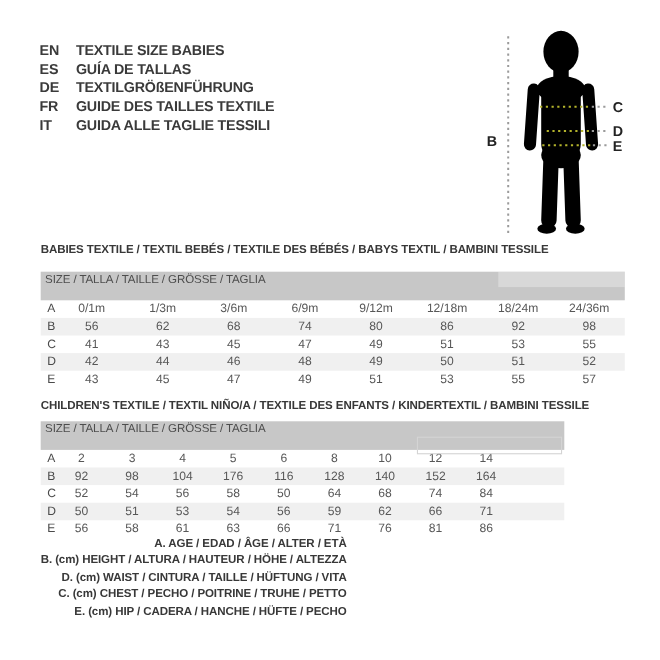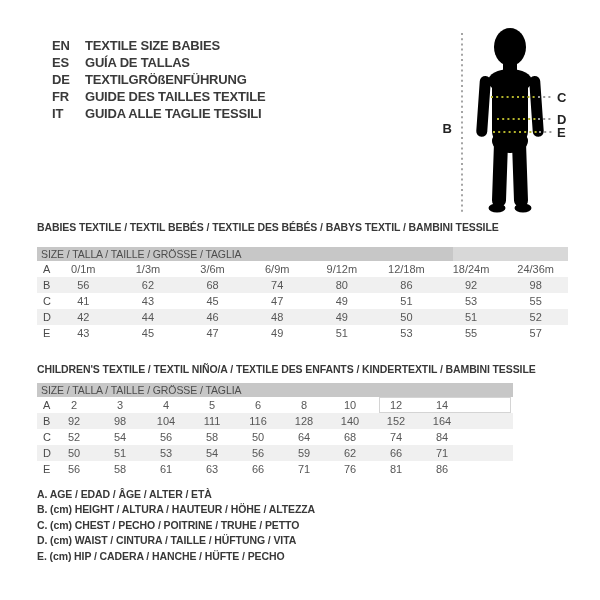--- a/index.html
+++ b/index.html
@@ -4,50 +4,50 @@
 <style>
   :root{
     --bar:#c7c7c7; --stripe:#f0f0f0; --txt:#3a3a3a; --cell:#575757;
     --sil:#000000; --dgray:#9b9b9b; --olive:#b3b32b; --hl-border:#d4d4d4;
   }
   *{margin:0;padding:0;box-sizing:border-box;}
   html,body{width:600px;height:600px;background:#ffffff;overflow:hidden;}
   body{font-family:"Liberation Sans", sans-serif;color:var(--txt);position:relative;}
 
   
-  .lang-list{position:absolute;left:52px;top:37px;}
+  .lang-list{position:absolute;left:36px;top:37px;}
   .lang-row{display:flex;font-weight:bold;font-size:13px;line-height:17px;letter-spacing:-0.2px;}
   .lang-code{width:33px;flex:0 0 33px;}
 
   
   .figure{position:absolute;left:430px;top:10px;width:170px;height:210px;}
   .fig-label{font-family:"Liberation Sans",sans-serif;font-size:13px;font-weight:bold;fill:#232323;}
 
   
   .section-heading{position:absolute;left:37px;font-weight:bold;font-size:10.5px;letter-spacing:-0.1px;color:#383838;white-space:nowrap;}
   .heading-babies{top:221px;}
   .heading-children{top:363px;text-align:center;}
 
   
   .size-table{position:absolute;left:37px;}
   .babies-table{top:247px;width:531px;}
   .children-table{top:383px;width:476px;}
-  .size-bar{position:relative;height:14px;line-height:14px;background:var(--bar);
+  .size-bar{position:relative;height:26px;line-height:14px;background:var(--bar);
     font-size:10.5px;color:#4d4d4d;padding-left:4px;letter-spacing:-0.1px;white-space:nowrap;}
   .bar-overlay{position:absolute;right:0;top:0;width:115px;height:14px;background:rgba(255,255,255,0.3);}
   .t-row{display:flex;height:16px;line-height:16px;font-size:11px;color:var(--cell);position:relative;}
   .t-row.striped{background:var(--stripe);}
   .children-table .t-row{padding-right:48px;}
   .t-label{flex:0 0 14px;padding-left:6px;color:#4a4a4a;}
   .t-cell{flex:1 1 0;text-align:center;}
   .hl-box{position:absolute;left:342px;top:14px;width:132px;height:16px;
     border:1px solid var(--hl-border);background:transparent;pointer-events:none;}
 
   
-  .legend{position:absolute;left:37px;top:487px;}
+  .legend{position:absolute;left:37px;top:487px;text-align:right;}
   .legend-line{font-weight:bold;font-size:10.5px;line-height:15.4px;letter-spacing:-0.1px;color:#383838;white-space:nowrap;}
 </style>
 </head>
 <body>
 
 <div class="lang-list">
     <div class="lang-row">
       <span class="lang-code">EN</span>
       <span class="lang-title">TEXTILE SIZE BABIES</span>
     </div>
@@ -173,21 +173,21 @@
       <span class="t-cell">8</span>
       <span class="t-cell">10</span>
       <span class="t-cell">12</span>
       <span class="t-cell">14</span>
     </div>
     <div class="t-row striped">
       <span class="t-label">B</span>
       <span class="t-cell">92</span>
       <span class="t-cell">98</span>
       <span class="t-cell">104</span>
-      <span class="t-cell">111</span>
+      <span class="t-cell">176</span>
       <span class="t-cell">116</span>
       <span class="t-cell">128</span>
       <span class="t-cell">140</span>
       <span class="t-cell">152</span>
       <span class="t-cell">164</span>
     </div>
     <div class="t-row">
       <span class="t-label">C</span>
       <span class="t-cell">52</span>
       <span class="t-cell">54</span>
@@ -222,16 +222,16 @@
       <span class="t-cell">76</span>
       <span class="t-cell">81</span>
       <span class="t-cell">86</span>
     </div>
     <div class="hl-box"></div>
   </div>
 
 <div class="legend">
     <div class="legend-line">A. AGE / EDAD / ÂGE / ALTER / ETÀ</div>
     <div class="legend-line">B. (cm) HEIGHT / ALTURA / HAUTEUR / HÖHE / ALTEZZA</div>
+    <div class="legend-line">D. (cm) WAIST / CINTURA / TAILLE / HÜFTUNG / VITA</div>
     <div class="legend-line">C. (cm) CHEST / PECHO / POITRINE / TRUHE / PETTO</div>
-    <div class="legend-line">D. (cm) WAIST / CINTURA / TAILLE / HÜFTUNG / VITA</div>
     <div class="legend-line">E. (cm) HIP / CADERA / HANCHE / HÜFTE / PECHO</div>
   </div>
 
 </body></html>

